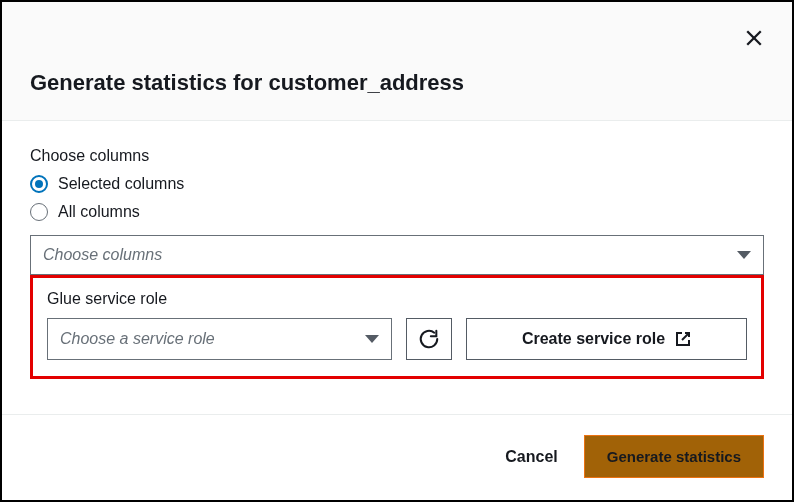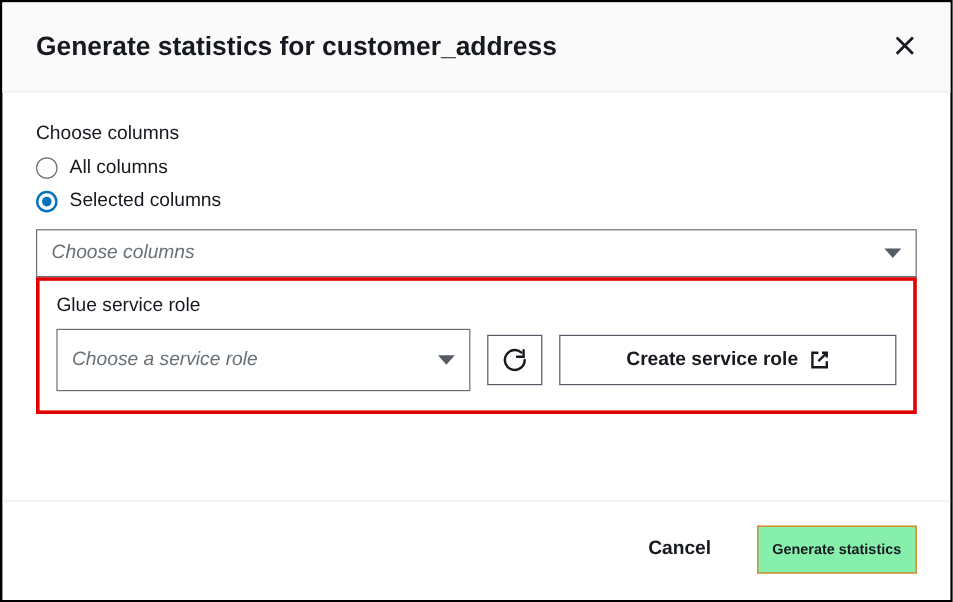--- a/index.html
+++ b/index.html
@@ -1,42 +1,42 @@
 <!DOCTYPE html>
 <html><head>
 <meta charset="utf-8">
 <style>
   * { box-sizing: border-box; margin: 0; padding: 0; }
   html, body { width: 794px; height: 502px; font-family: "Amazon Ember", "Helvetica Neue", Arial, sans-serif; background: #fff; color: #16191f; }
   .modal { width: 794px; height: 502px; border: 2px solid #000; display: flex; flex-direction: column; }
   .header { padding: 24px 28px 18px 28px; position: relative; border-bottom: 1px solid #eaeded; background: #fafafa; }
-  .title { font-size: 22px; font-weight: 700; color: #16191f; margin-bottom: 6px; }
+  .title { font-size: 22px; font-weight: 700; color: #16191f; margin-bottom: 6px; margin-top: 44px; }
   .subtitle { font-size: 15px; color: #5f6b7a; }
   .close-btn { position: absolute; top: 22px; right: 24px; width: 28px; height: 28px; background: none; border: none; cursor: pointer; display: flex; align-items: center; justify-content: center; }
   .close-btn svg { width: 18px; height: 18px; }
   .body { padding: 26px 28px 0 28px; flex: 1; }
   .section-label { font-size: 16px; color: #16191f; margin-bottom: 10px; font-weight: 400; }
   .radio-group { margin-bottom: 14px; }
   .radio-row { display: flex; align-items: center; margin-bottom: 10px; cursor: pointer; }
   .radio { width: 18px; height: 18px; border: 1.5px solid #687078; border-radius: 50%; margin-right: 10px; display: flex; align-items: center; justify-content: center; flex-shrink: 0; }
   .radio.selected { border: 2px solid #0073bb; }
   .radio.selected::after { content: ""; width: 8px; height: 8px; background: #0073bb; border-radius: 50%; }
   .radio-label { font-size: 16px; color: #16191f; }
   .select-wide { width: 100%; height: 40px; border: 1.5px solid #687078; display: flex; align-items: center; justify-content: space-between; padding: 0 12px; color: #687078; font-style: italic; font-size: 16px; cursor: pointer; background: #fff; }
   .caret-down { width: 0; height: 0; border-left: 7px solid transparent; border-right: 7px solid transparent; border-top: 8px solid #545b64; }
   .highlight-box { border: 3px solid #e30000; padding: 12px 14px 16px 14px; }
   .role-row { display: flex; align-items: center; gap: 14px; margin-top: 8px; }
-  .select-narrow { flex: 0 0 345px; height: 52px; border: 1.5px solid #687078; display: flex; align-items: center; justify-content: space-between; padding: 16px 12px; color: #687078; font-style: italic; font-size: 16px; cursor: pointer; background: #fff; }
+  .select-narrow { flex: 0 0 345px; height: 42px; border: 1.5px solid #687078; display: flex; align-items: center; justify-content: space-between; padding: 16px 12px; color: #687078; font-style: italic; font-size: 16px; cursor: pointer; background: #fff; }
   .icon-btn { width: 46px; height: 42px; border: 1.5px solid #545b64; background: #fff; display: flex; align-items: center; justify-content: center; cursor: pointer; }
   .icon-btn svg { width: 22px; height: 22px; }
   .create-btn { flex: 1; height: 42px; border: 1.5px solid #545b64; background: #fff; display: flex; align-items: center; justify-content: center; gap: 10px; cursor: pointer; font-size: 16px; font-weight: 700; color: #16191f; }
   .create-btn svg { width: 16px; height: 16px; }
-  .footer { padding: 20px 28px 22px 28px; display: flex; justify-content: flex-end; align-items: center; gap: 30px; border-top: 1px solid #eaeded; }
+  .footer { padding: 20px 28px 22px 28px; display: flex; justify-content: flex-end; align-items: center; gap: 18px; border-top: 1px solid #eaeded; }
   .cancel-btn { background: none; border: none; font-size: 16px; font-weight: 700; color: #16191f; cursor: pointer; padding: 10px 8px; }
-  .primary-btn { background: #86efac; border: 1px solid #ec7211; color: #16191f; font-size: 12px; font-weight: 700; padding: 12px 12px; cursor: pointer; }
+  .primary-btn { background: #a16207; border: 1px solid #ec7211; color: #16191f; font-size: 15px; font-weight: 700; padding: 12px 22px; cursor: pointer; }
 </style>
 </head>
 <body>
 
 <div class="modal">
 
   <div class="header">
     <div class="title">Generate statistics for customer_address</div>
     <button class="close-btn">
       <svg viewBox="0 0 16 16" fill="none" stroke="#16191f" stroke-width="2">
@@ -45,26 +45,26 @@
       </svg>
     </button>
   </div>
 
   <div class="body">
 
     <div class="section-label">Choose columns</div>
 
     <div class="radio-group">
       <div class="radio-row">
+        <span class="radio selected"></span>
+        <span class="radio-label">Selected columns</span>
+      </div>
+      <div class="radio-row">
         <span class="radio"></span>
         <span class="radio-label">All columns</span>
-      </div>
-      <div class="radio-row">
-        <span class="radio selected"></span>
-        <span class="radio-label">Selected columns</span>
       </div>
     </div>
 
     <div class="select-wide">
       <span>Choose columns</span>
       <span class="caret-down"></span>
     </div>
 
     <div class="highlight-box">
       <div class="section-label">Glue service role</div>

